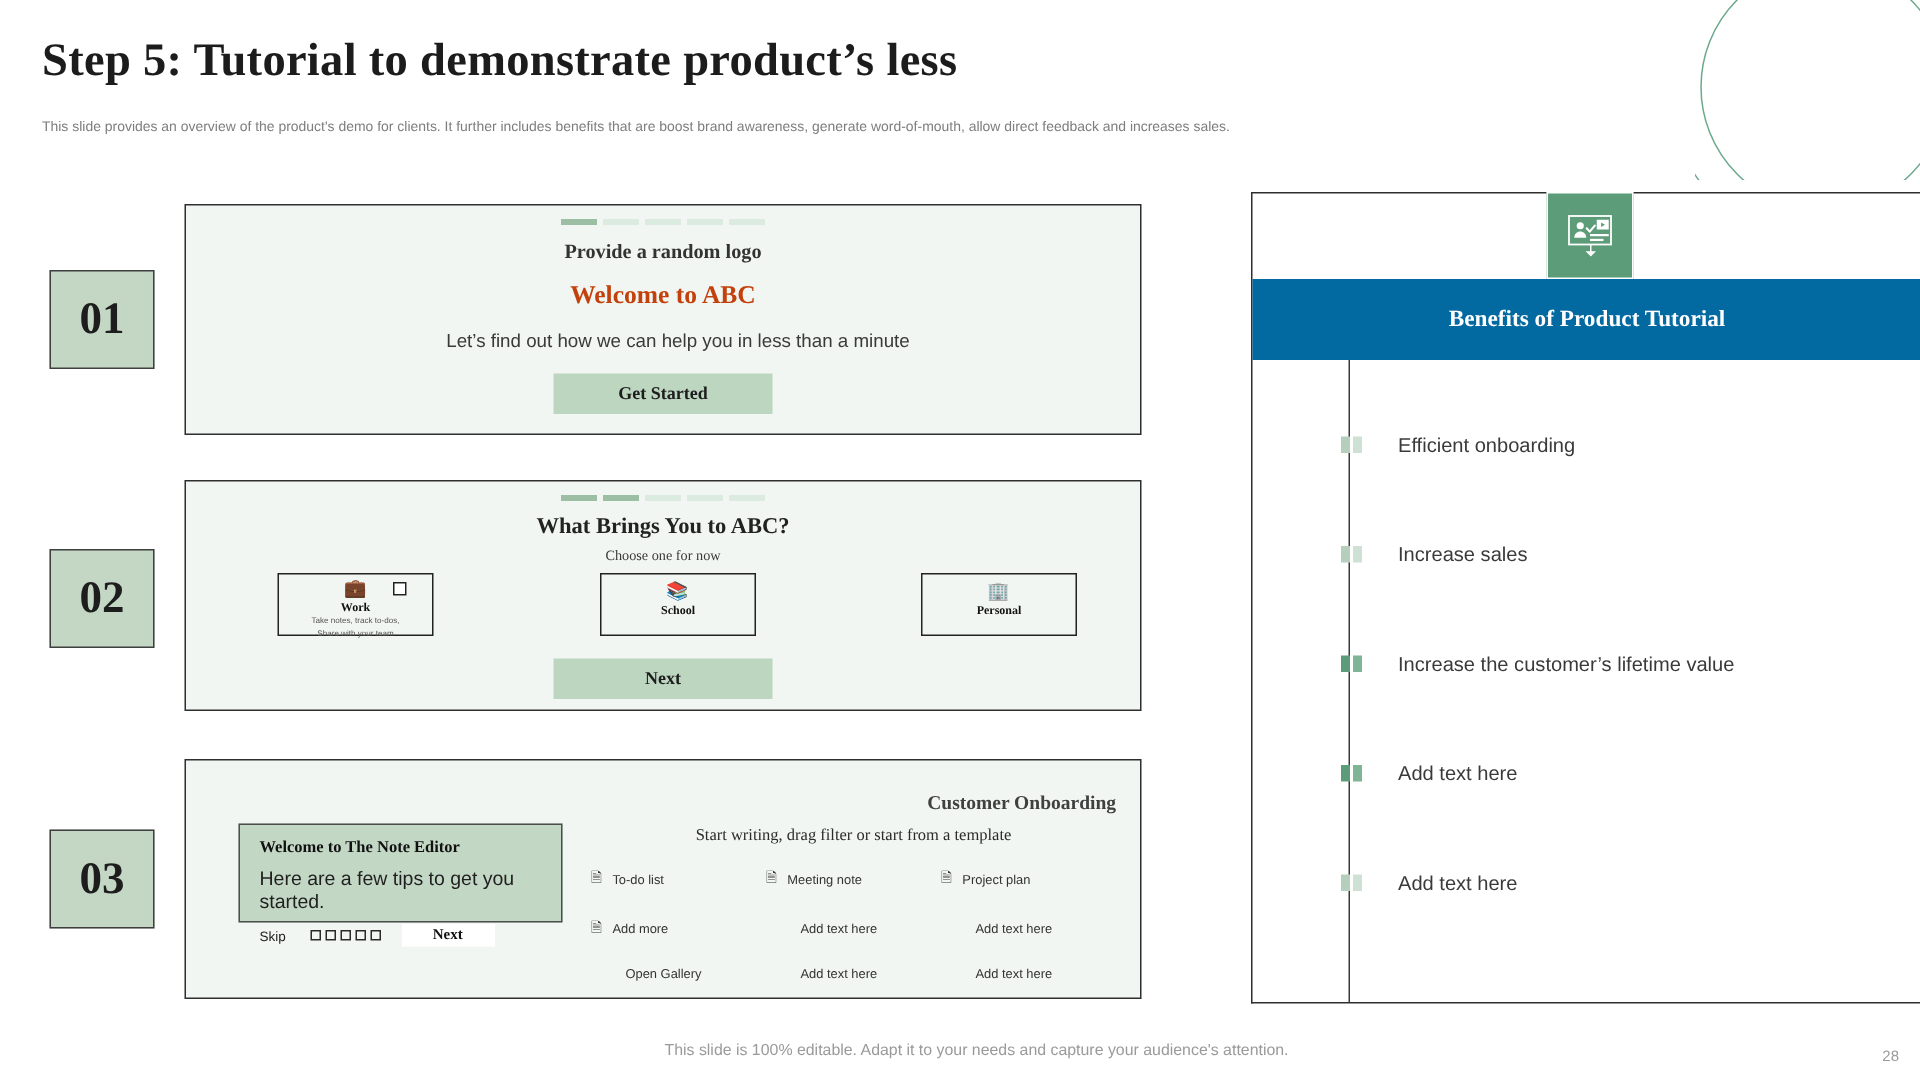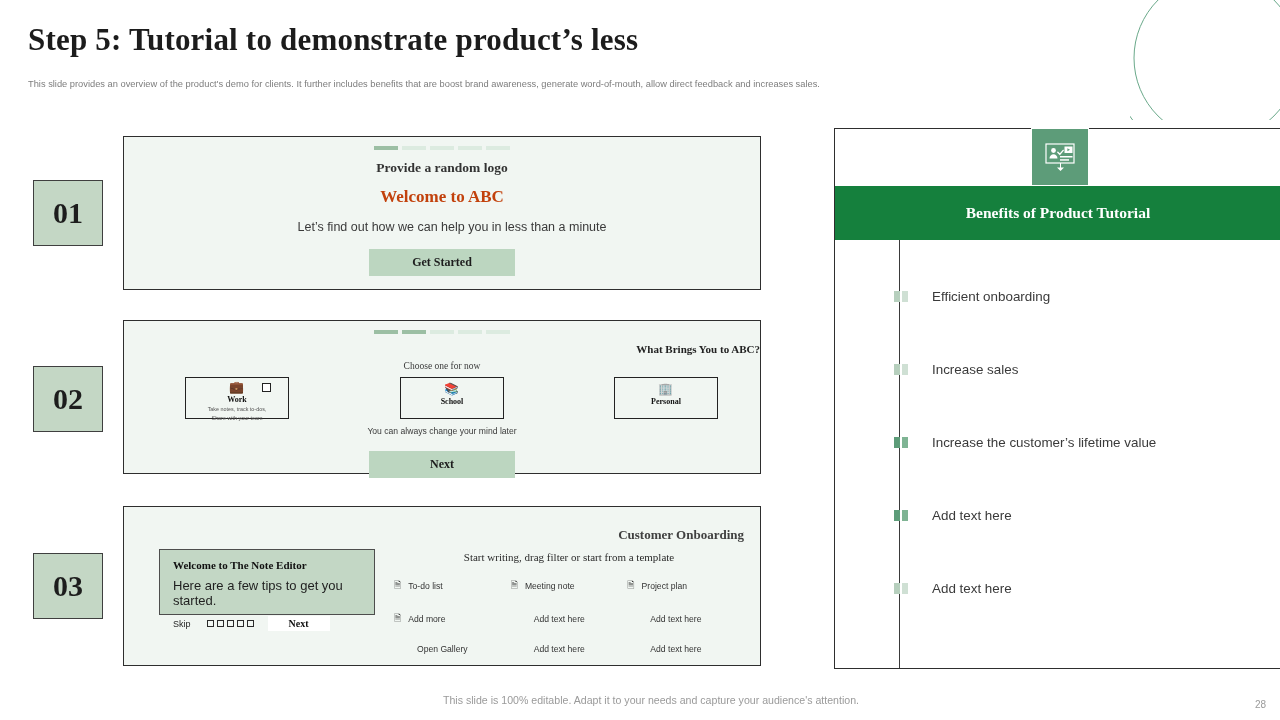--- a/index.html
+++ b/index.html
@@ -67,21 +67,21 @@
     display: inline-block; margin-top: 15px;
     background: #bcd6c0; color: #1d1d1d;
     font-family: "Liberation Serif", serif;
     font-size: 12px; font-weight: 700;
     padding: 6px 0; width: 146px; text-align: center;
   }
 
   
   .q-title {
     font-family: "Liberation Serif", serif;
-    font-size: 11px; font-weight: 700; color: #222; text-align: right; margin-top: 9px;
+    font-size: 15px; font-weight: 700; color: #222; text-align: center; margin-top: 9px;
   }
   .q-hint { font-family: "Liberation Serif", serif; font-size: 9.5px; color: #3a3a3a; text-align: center; margin-top: 6px; }
   .opt-row { position: relative; height: 42px; margin-top: 6px; }
   .opt {
     position: absolute; border: 1.3px solid #222; background: transparent;
     text-align: center;
   }
   #opt-work { left: 61px; top: 0; width: 104px; height: 42px; padding-top: 3px; }
   #opt-school { left: 276px; top: 0; width: 104px; height: 42px; padding-top: 5px; }
   #opt-personal { left: 490px; top: 0; width: 104px; height: 42px; padding-top: 5px; }
@@ -122,21 +122,21 @@
     position: absolute; left: 834px; top: 128px; width: 446px; height: 541px;
     border: 1.6px solid #2e2e2e; border-right: none; background: #fff;
   }
   .ben-icon {
     position: absolute; left: 196px; top: -1px; width: 58px; height: 58px;
     background: #5d9c79; border: 1.4px solid #ffffff;
     display: flex; align-items: center; justify-content: center;
   }
   .ben-head {
     position: absolute; left: 0; top: 57px; width: 446px; height: 54px;
-    background: #15803d; display: flex; align-items: center; justify-content: center;
+    background: #0369a1; display: flex; align-items: center; justify-content: center;
   }
   .ben-head span {
     font-family: "Liberation Serif", serif;
     font-size: 15.5px; font-weight: 700; color: #ffffff;
   }
   .ben-line { position: absolute; left: 64px; top: 111px; width: 1.4px; height: 428px; background: #3a3a3a; }
   .ben-list { position: absolute; left: 0; top: 131px; width: 100%; }
   .ben-item { position: relative; height: 73px; display: flex; align-items: center; }
   .ben-mark { position: absolute; left: 59px; display: flex; gap: 2px; align-items: center; }
   .ben-mark i { display: block; width: 6px; height: 11px; }
@@ -206,21 +206,20 @@
         <div class="opt-icon">📚</div>
         <div class="opt-name">School</div>
       </div>
 
       <div class="opt" id="opt-personal">
         <div class="opt-icon">🏢</div>
         <div class="opt-name">Personal</div>
       </div>
     </div>
 
-    <div class="q-foot">You can always change your mind later</div>
     <div class="card-center">
       <div class="btn-green">Next</div>
     </div>
   </div>
 
   <div class="num-badge" id="badge-03">03</div>
   <div class="step-card" id="card-03">
 
     <div class="note-box">
       <div class="note-title">Welcome to The Note  Editor</div>

